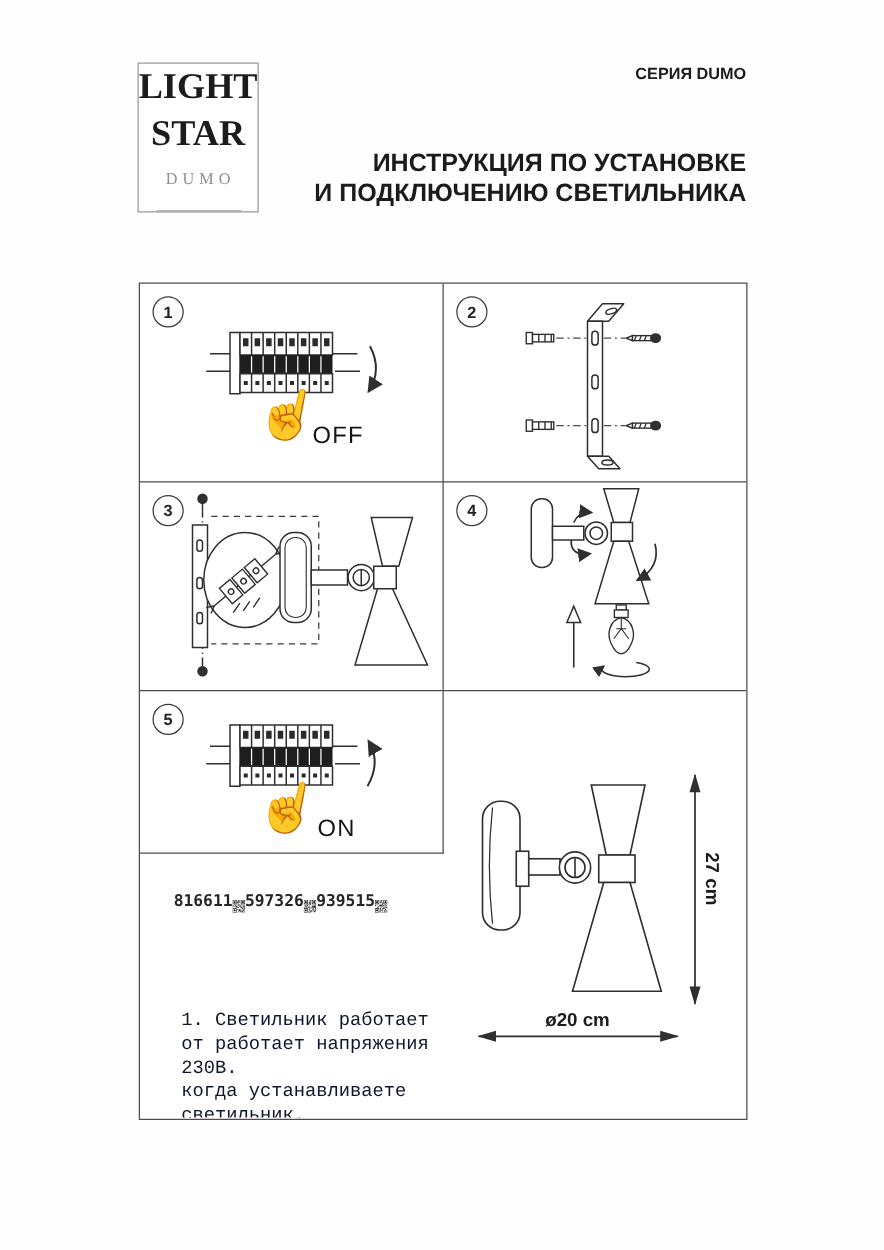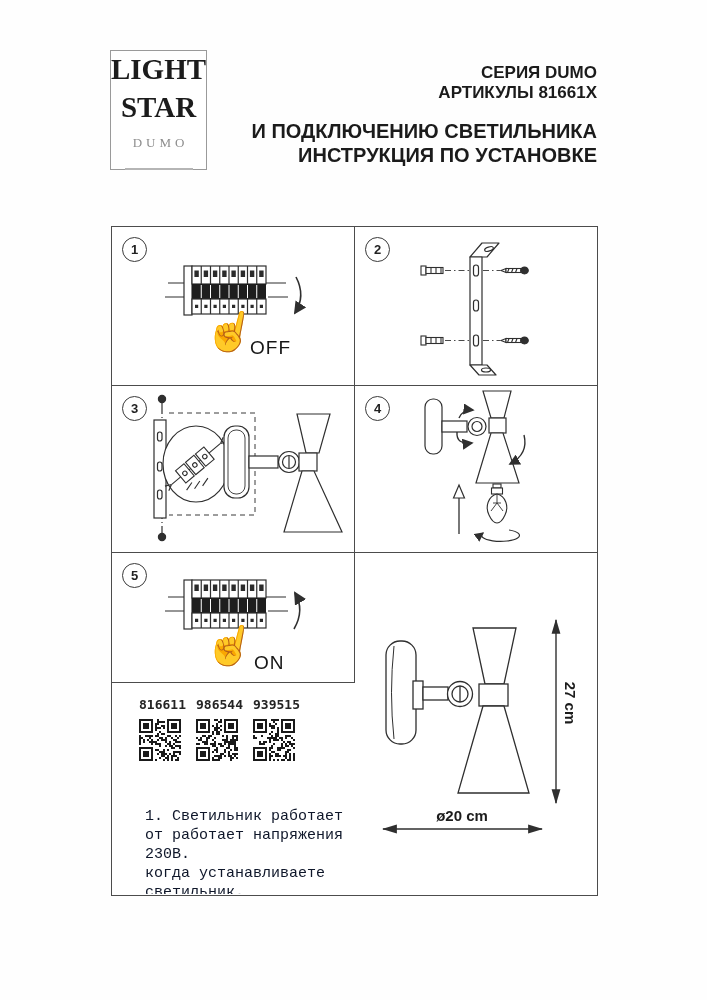--- a/index.html
+++ b/index.html
@@ -10,36 +10,36 @@
   
   .logo{left:110px;top:50px;width:97px;height:120px;border:1px solid #9a9a9a;background:#fff;
         display:flex;flex-direction:column;align-items:center;justify-content:center;padding-top:6px;box-sizing:border-box;gap:12px;}
   .logo-word{font-family:"Liberation Serif",serif;font-weight:bold;font-size:29px;line-height:26px;color:#1c1c1c;letter-spacing:0px;}
   .logo-group{font-family:"Liberation Serif",serif;font-size:13px;letter-spacing:4px;color:#8d8d8d;margin-top:3px;text-indent:4px;}
   .logo-flag{margin-top:5px;width:68px;height:8px;border:1px solid #b5b5b5;display:flex;box-sizing:border-box;}
   .logo-flag span{flex:1;}
 
   
   .hdr{right:110px;text-align:right;font-weight:bold;}
-  .hdr-series{top:49px;font-size:17px;line-height:20px;margin-top:14px;}
+  .hdr-series{top:49px;font-size:13px;line-height:20px;}
   .hdr-articles{top:83px;font-size:17px;line-height:20px;}
   .hdr-title{top:119px;font-size:20px;line-height:24px;}
 
   
   .sheet{left:111px;top:226px;width:485px;height:668px;border:1.5px solid #4c4c4c;background:#fff;}
   .gline{background:#4c4c4c;}
   .panel{overflow:hidden;}
   .badge{position:absolute;left:10px;top:10px;width:23px;height:23px;border:1.4px solid #3a3a3a;border-radius:50%;
          display:flex;align-items:center;justify-content:center;font-size:13px;font-weight:bold;color:#222;background:#fff;}
   svg.drawing{position:absolute;left:0;top:0;}
   svg text{font-family:"Liberation Sans",sans-serif;}
 
   
   .articles-row{left:27px;top:14px;display:flex;}
-  .article-col{width:57px;display:flex;flex-direction:column;}
+  .article-col{width:57px;display:flex;flex-direction:row;align-items:center;}
   .article-code{font-family:"DejaVu Sans Mono",monospace;font-weight:bold;font-size:13px;color:#242424;letter-spacing:0px;}
   svg.qr{width:42px;height:42px;margin-top:7px;}
 
   
   .notes{left:33px;top:124px;font-size:15px;line-height:19px;color:#0f172a;font-family:Liberation Mono, monospace;}
 
   .dim-label{font-weight:bold;fill:#1c1c1c;font-size:15px;}
 </style>
 </head>
 <body>
@@ -62,24 +62,23 @@
     <div class="logo-word">STAR</div>
     <div class="logo-group">DUMO</div>
     <div class="logo-flag">
       <span style="background:#2e9e4e"></span>
       <span style="background:#ffffff"></span>
       <span style="background:#c7262c"></span>
     </div>
   </div>
 
   <div class="abs hdr hdr-series">СЕРИЯ DUMO</div>
-  <div class="abs hdr hdr-articles">АРТИКУЛЫ 81661X</div>
   <div class="abs hdr hdr-title">
+    <div>ИНСТРУКЦИЯ ПО УСТАНОВКЕ</div>
     <div>И ПОДКЛЮЧЕНИЮ СВЕТИЛЬНИКА</div>
-    <div>ИНСТРУКЦИЯ ПО УСТАНОВКЕ</div>
   </div>
 
   <div class="abs sheet">
 
     <div class="abs gline" style="left:0;top:158px;width:485px;height:1.4px"></div>
     <div class="abs gline" style="left:0;top:325px;width:485px;height:1.4px"></div>
     <div class="abs gline" style="left:242px;top:0;width:1.4px;height:326px"></div>
     <div class="abs gline" style="left:242px;top:326px;width:1.4px;height:130px"></div>
     <div class="abs gline" style="left:0;top:455px;width:243px;height:1.4px"></div>
 
@@ -250,21 +249,21 @@
 
     <div class="abs panel" style="left:0;top:456px;width:242px;height:211px">
       <div class="abs articles-row">
         <div class="article-col">
           <div class="article-code">816611</div>
           <svg class="qr" viewBox="0 0 42 42">
               <path d="M18,0h2v2h-2zM18,2h2v2h-2zM20,2h2v2h-2zM22,2h2v2h-2zM24,2h2v2h-2zM16,4h2v2h-2zM18,4h2v2h-2zM16,6h2v2h-2zM22,6h2v2h-2zM24,6h2v2h-2zM16,8h2v2h-2zM18,8h2v2h-2zM20,8h2v2h-2zM24,8h2v2h-2zM16,10h2v2h-2zM20,12h2v2h-2zM18,14h2v2h-2zM22,14h2v2h-2zM24,14h2v2h-2zM0,16h2v2h-2zM6,16h2v2h-2zM8,16h2v2h-2zM10,16h2v2h-2zM12,16h2v2h-2zM16,16h2v2h-2zM18,16h2v2h-2zM28,16h2v2h-2zM30,16h2v2h-2zM36,16h2v2h-2zM40,16h2v2h-2zM0,18h2v2h-2zM2,18h2v2h-2zM10,18h2v2h-2zM20,18h2v2h-2zM22,18h2v2h-2zM26,18h2v2h-2zM32,18h2v2h-2zM38,18h2v2h-2zM0,20h2v2h-2zM4,20h2v2h-2zM8,20h2v2h-2zM12,20h2v2h-2zM18,20h2v2h-2zM22,20h2v2h-2zM24,20h2v2h-2zM26,20h2v2h-2zM34,20h2v2h-2zM36,20h2v2h-2zM0,22h2v2h-2zM4,22h2v2h-2zM10,22h2v2h-2zM12,22h2v2h-2zM14,22h2v2h-2zM16,22h2v2h-2zM26,22h2v2h-2zM30,22h2v2h-2zM36,22h2v2h-2zM38,22h2v2h-2zM40,22h2v2h-2zM0,24h2v2h-2zM12,24h2v2h-2zM16,24h2v2h-2zM18,24h2v2h-2zM20,24h2v2h-2zM28,24h2v2h-2zM30,24h2v2h-2zM34,24h2v2h-2zM20,26h2v2h-2zM26,26h2v2h-2zM30,26h2v2h-2zM32,26h2v2h-2zM36,26h2v2h-2zM38,26h2v2h-2zM40,26h2v2h-2zM32,28h2v2h-2zM34,28h2v2h-2zM40,28h2v2h-2zM16,30h2v2h-2zM18,30h2v2h-2zM24,30h2v2h-2zM28,30h2v2h-2zM20,32h2v2h-2zM22,32h2v2h-2zM24,32h2v2h-2zM34,32h2v2h-2zM36,32h2v2h-2zM38,32h2v2h-2zM40,32h2v2h-2zM18,34h2v2h-2zM22,34h2v2h-2zM24,34h2v2h-2zM26,34h2v2h-2zM30,34h2v2h-2zM34,34h2v2h-2zM40,34h2v2h-2zM22,36h2v2h-2zM24,36h2v2h-2zM28,36h2v2h-2zM32,36h2v2h-2zM34,36h2v2h-2zM36,36h2v2h-2zM20,38h2v2h-2zM26,38h2v2h-2zM28,38h2v2h-2zM32,38h2v2h-2zM38,38h2v2h-2zM16,40h2v2h-2zM24,40h2v2h-2zM28,40h2v2h-2zM32,40h2v2h-2zM36,40h2v2h-2zM38,40h2v2h-2zM0,0h14v14h-14zM2,2h10v10h-10zM4,4h6v6h-6zM28,0h14v14h-14zM30,2h10v10h-10zM32,4h6v6h-6zM0,28h14v14h-14zM2,30h10v10h-10zM4,32h6v6h-6z" fill="#1a1a1a" fill-rule="evenodd"></path>
             </svg>
         </div>
         <div class="article-col">
-          <div class="article-code">986544</div>
+          <div class="article-code">597326</div>
           <svg class="qr" viewBox="0 0 42 42">
               <path d="M18,0h2v2h-2zM20,0h2v2h-2zM24,0h2v2h-2zM22,2h2v2h-2zM24,2h2v2h-2zM20,4h2v2h-2zM16,6h2v2h-2zM20,6h2v2h-2zM24,6h2v2h-2zM18,8h2v2h-2zM20,8h2v2h-2zM22,8h2v2h-2zM18,10h2v2h-2zM20,10h2v2h-2zM24,10h2v2h-2zM16,12h2v2h-2zM20,12h2v2h-2zM22,12h2v2h-2zM16,14h2v2h-2zM20,14h2v2h-2zM22,14h2v2h-2zM6,16h2v2h-2zM8,16h2v2h-2zM12,16h2v2h-2zM14,16h2v2h-2zM26,16h2v2h-2zM30,16h2v2h-2zM36,16h2v2h-2zM38,16h2v2h-2zM40,16h2v2h-2zM0,18h2v2h-2zM4,18h2v2h-2zM10,18h2v2h-2zM12,18h2v2h-2zM18,18h2v2h-2zM30,18h2v2h-2zM36,18h2v2h-2zM40,18h2v2h-2zM2,20h2v2h-2zM4,20h2v2h-2zM10,20h2v2h-2zM16,20h2v2h-2zM26,20h2v2h-2zM28,20h2v2h-2zM30,20h2v2h-2zM34,20h2v2h-2zM36,20h2v2h-2zM38,20h2v2h-2zM40,20h2v2h-2zM6,22h2v2h-2zM8,22h2v2h-2zM10,22h2v2h-2zM18,22h2v2h-2zM28,22h2v2h-2zM30,22h2v2h-2zM32,22h2v2h-2zM34,22h2v2h-2zM36,22h2v2h-2zM38,22h2v2h-2zM0,24h2v2h-2zM2,24h2v2h-2zM8,24h2v2h-2zM10,24h2v2h-2zM14,24h2v2h-2zM16,24h2v2h-2zM18,24h2v2h-2zM22,24h2v2h-2zM24,24h2v2h-2zM28,24h2v2h-2zM32,24h2v2h-2zM34,24h2v2h-2zM36,24h2v2h-2zM38,24h2v2h-2zM16,26h2v2h-2zM18,26h2v2h-2zM24,26h2v2h-2zM26,26h2v2h-2zM32,26h2v2h-2zM38,26h2v2h-2zM20,28h2v2h-2zM30,28h2v2h-2zM32,28h2v2h-2zM38,28h2v2h-2zM40,28h2v2h-2zM18,30h2v2h-2zM20,30h2v2h-2zM28,30h2v2h-2zM34,30h2v2h-2zM38,30h2v2h-2zM40,30h2v2h-2zM16,32h2v2h-2zM20,32h2v2h-2zM28,32h2v2h-2zM32,32h2v2h-2zM24,34h2v2h-2zM26,34h2v2h-2zM32,34h2v2h-2zM36,34h2v2h-2zM38,34h2v2h-2zM40,34h2v2h-2zM18,36h2v2h-2zM20,36h2v2h-2zM22,36h2v2h-2zM24,36h2v2h-2zM28,36h2v2h-2zM32,36h2v2h-2zM34,36h2v2h-2zM38,36h2v2h-2zM16,38h2v2h-2zM22,38h2v2h-2zM24,38h2v2h-2zM34,38h2v2h-2zM36,38h2v2h-2zM40,38h2v2h-2zM16,40h2v2h-2zM18,40h2v2h-2zM20,40h2v2h-2zM22,40h2v2h-2zM34,40h2v2h-2zM0,0h14v14h-14zM2,2h10v10h-10zM4,4h6v6h-6zM28,0h14v14h-14zM30,2h10v10h-10zM32,4h6v6h-6zM0,28h14v14h-14zM2,30h10v10h-10zM4,32h6v6h-6z" fill="#1a1a1a" fill-rule="evenodd"></path>
             </svg>
         </div>
         <div class="article-col">
           <div class="article-code">939515</div>
           <svg class="qr" viewBox="0 0 42 42">
               <path d="M18,0h2v2h-2zM20,0h2v2h-2zM22,0h2v2h-2zM24,0h2v2h-2zM20,2h2v2h-2zM16,4h2v2h-2zM22,4h2v2h-2zM16,6h2v2h-2zM18,6h2v2h-2zM20,6h2v2h-2zM18,8h2v2h-2zM20,8h2v2h-2zM24,8h2v2h-2zM24,10h2v2h-2zM18,12h2v2h-2zM24,12h2v2h-2zM16,14h2v2h-2zM22,14h2v2h-2zM24,14h2v2h-2zM0,16h2v2h-2zM8,16h2v2h-2zM18,16h2v2h-2zM22,16h2v2h-2zM24,16h2v2h-2zM32,16h2v2h-2zM34,16h2v2h-2zM36,16h2v2h-2zM0,18h2v2h-2zM2,18h2v2h-2zM14,18h2v2h-2zM16,18h2v2h-2zM18,18h2v2h-2zM20,18h2v2h-2zM22,18h2v2h-2zM26,18h2v2h-2zM28,18h2v2h-2zM32,18h2v2h-2zM38,18h2v2h-2zM16,20h2v2h-2zM20,20h2v2h-2zM22,20h2v2h-2zM24,20h2v2h-2zM28,20h2v2h-2zM40,20h2v2h-2zM6,22h2v2h-2zM10,22h2v2h-2zM12,22h2v2h-2zM16,22h2v2h-2zM30,22h2v2h-2zM34,22h2v2h-2zM36,22h2v2h-2zM6,24h2v2h-2zM8,24h2v2h-2zM10,24h2v2h-2zM20,24h2v2h-2zM28,24h2v2h-2zM32,24h2v2h-2zM36,24h2v2h-2zM38,24h2v2h-2zM40,24h2v2h-2zM18,26h2v2h-2zM28,26h2v2h-2zM32,26h2v2h-2zM34,26h2v2h-2zM38,26h2v2h-2zM16,28h2v2h-2zM18,28h2v2h-2zM24,28h2v2h-2zM26,28h2v2h-2zM28,28h2v2h-2zM30,28h2v2h-2zM40,28h2v2h-2zM16,30h2v2h-2zM24,30h2v2h-2zM26,30h2v2h-2zM34,30h2v2h-2zM36,30h2v2h-2zM18,32h2v2h-2zM20,32h2v2h-2zM32,32h2v2h-2zM34,32h2v2h-2zM16,34h2v2h-2zM22,34h2v2h-2zM24,34h2v2h-2zM32,34h2v2h-2zM36,34h2v2h-2zM40,34h2v2h-2zM16,36h2v2h-2zM18,36h2v2h-2zM22,36h2v2h-2zM24,36h2v2h-2zM26,36h2v2h-2zM30,36h2v2h-2zM32,36h2v2h-2zM36,36h2v2h-2zM40,36h2v2h-2zM16,38h2v2h-2zM32,38h2v2h-2zM36,38h2v2h-2zM40,38h2v2h-2zM16,40h2v2h-2zM20,40h2v2h-2zM24,40h2v2h-2zM28,40h2v2h-2zM30,40h2v2h-2zM34,40h2v2h-2zM36,40h2v2h-2zM40,40h2v2h-2zM0,0h14v14h-14zM2,2h10v10h-10zM4,4h6v6h-6zM28,0h14v14h-14zM30,2h10v10h-10zM32,4h6v6h-6zM0,28h14v14h-14zM2,30h10v10h-10zM4,32h6v6h-6z" fill="#1a1a1a" fill-rule="evenodd"></path>
             </svg>
         </div>

